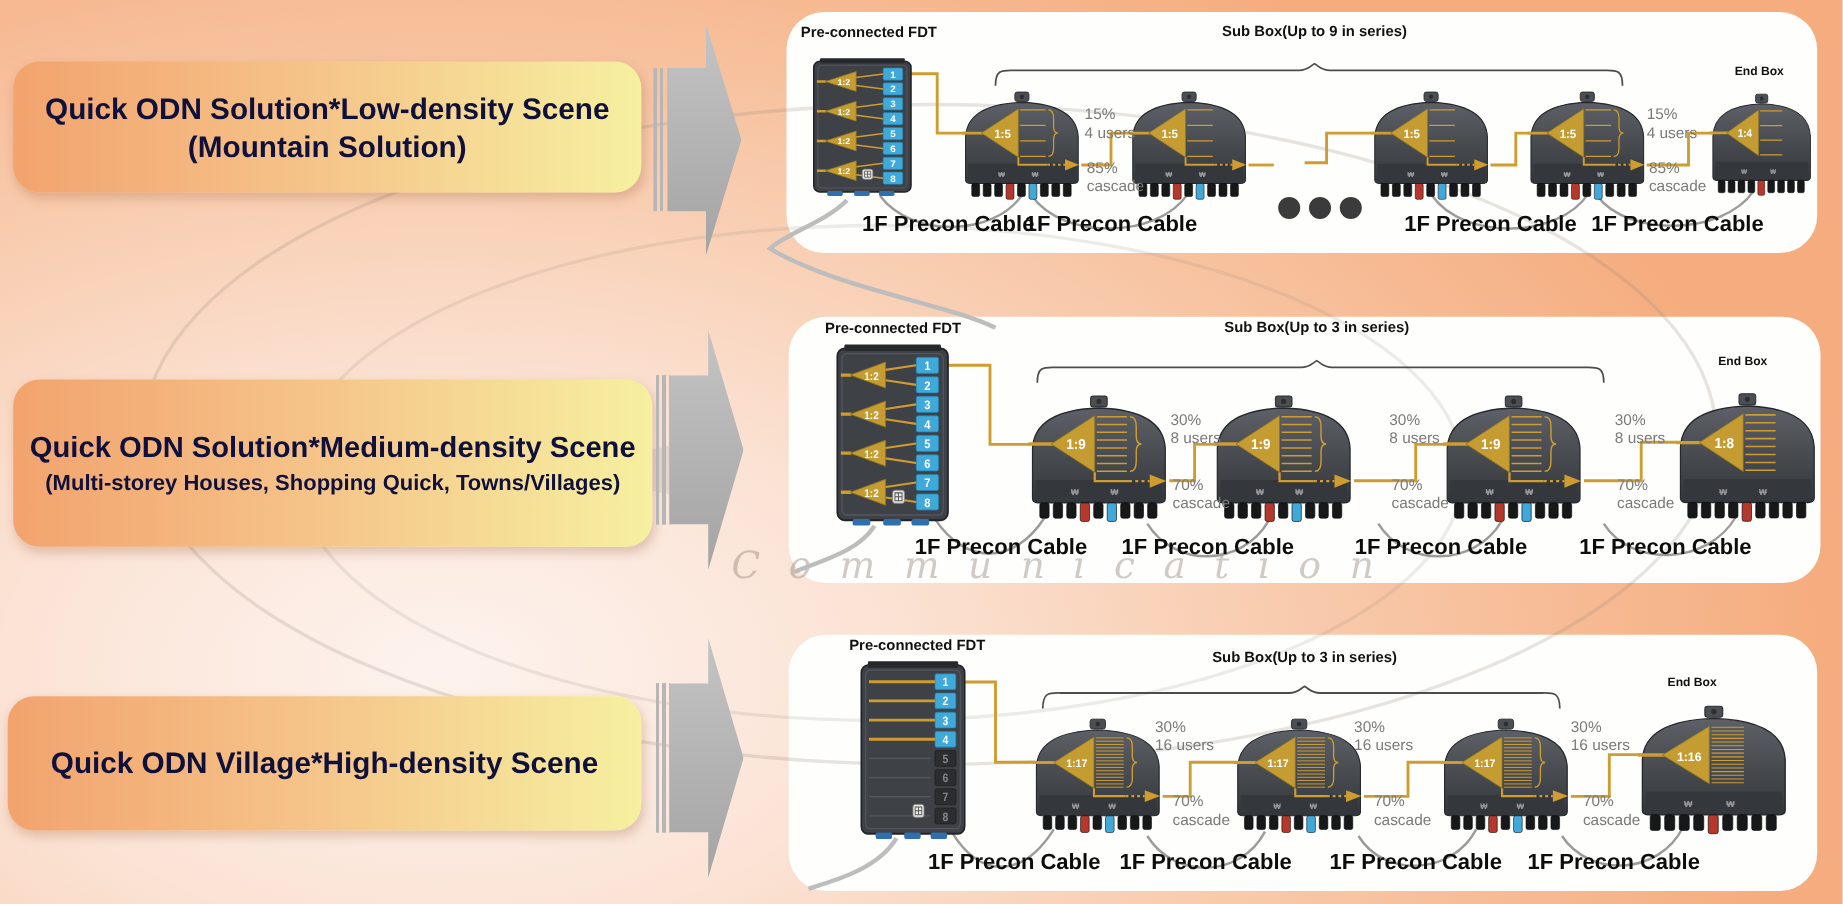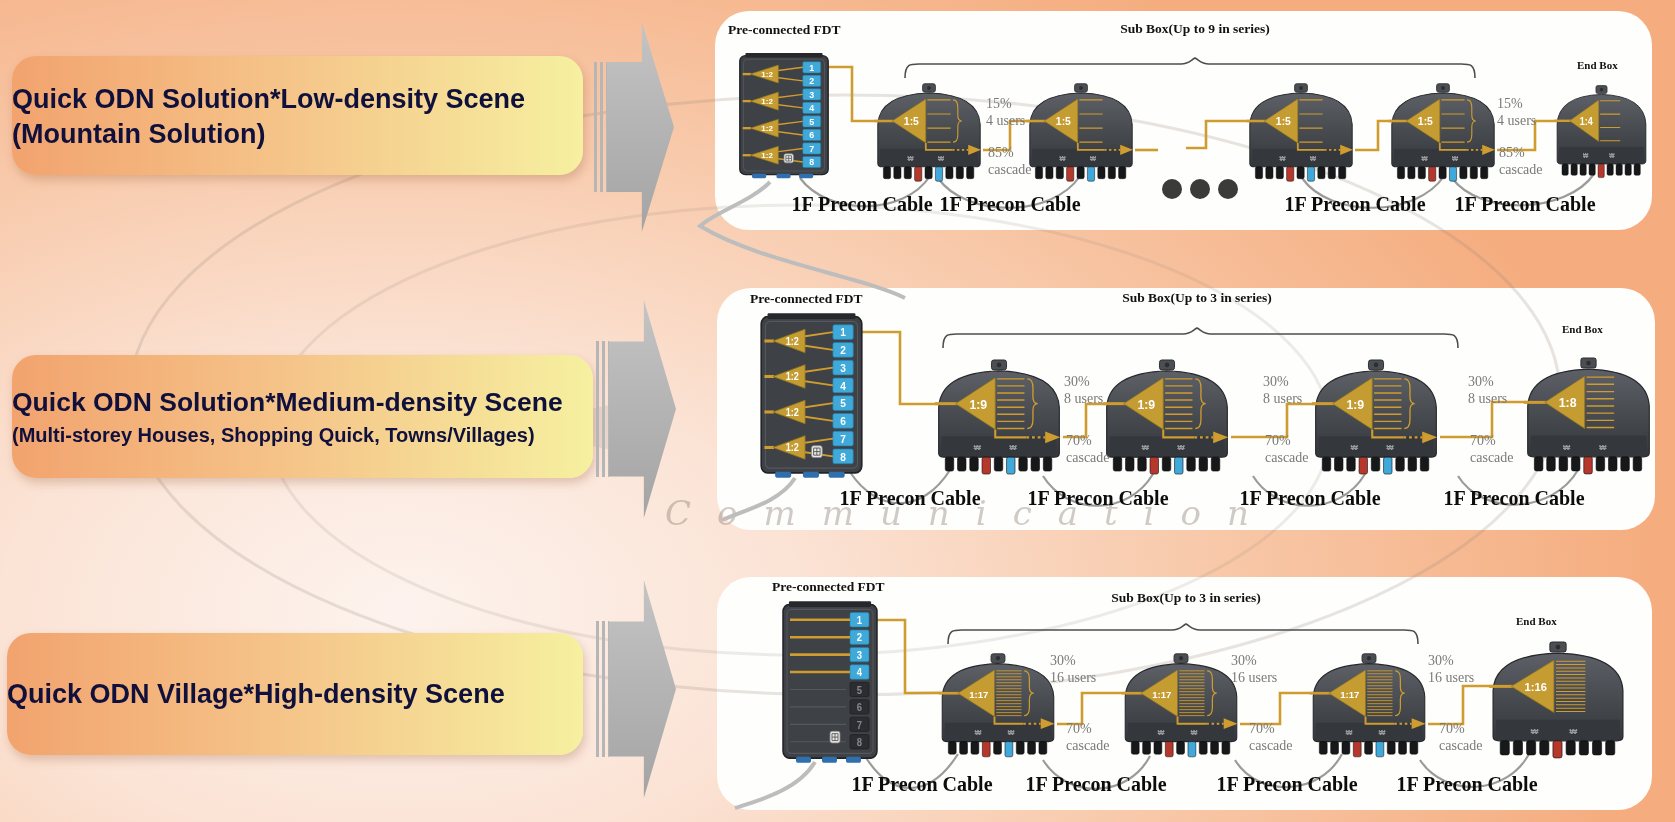--- a/index.html
+++ b/index.html
@@ -5,27 +5,27 @@
   html,body{margin:0;padding:0;}
   body{width:1675px;height:822px;position:relative;overflow:hidden;
        font-family:"Liberation Sans",sans-serif;
        background:radial-gradient(ellipse 1250px 760px at 24% 74%,
          #fdf3ee 0%, #fbe3d5 32%, #f8cbad 62%, #f5ad7f 100%);}
   .layer{position:absolute;left:0;top:0;width:1675px;height:822px;pointer-events:none;}
   #watermark{z-index:2;}
   #overlay{z-index:3;}
   .panel{position:absolute;background:#fefefc;border-radius:34px;z-index:1;}
   .dev{position:absolute;z-index:4;}
-  .lbl{position:absolute;z-index:5;white-space:nowrap;font-family:Liberation Serif, serif;}
+  .lbl{position:absolute;z-index:5;white-space:nowrap;}
   .hdr{font-weight:700;font-size:13.5px;color:#111;}
   .ebx{font-weight:700;font-size:11px;color:#111;}
   .cbl{font-weight:700;font-size:20px;color:#0c0c0c;transform:translateX(-50%);}
   .tap{font-size:14px;line-height:17px;color:#7a7a7a;}
   .scene-label{position:absolute;z-index:6;display:flex;flex-direction:column;
-       align-items:flex-start;justify-content:center;border-radius:24px;
+       align-items:center;justify-content:center;border-radius:24px;
        background:linear-gradient(90deg,#f2a36e 0%,#f5c489 48%,#f6f0a0 100%);
        box-shadow:2px 5px 10px rgba(150,90,50,.28);color:#10103c;text-align:center;}
   .t1{font-weight:700;font-size:27px;line-height:36px;white-space:nowrap;}
   .t2{font-weight:700;font-size:27px;line-height:34px;white-space:nowrap;}
   .scene-label.mid .t1{font-size:26.5px;}
   .scene-label.mid .t2{font-size:20px;line-height:30px;}
   .big-arrow{position:absolute;z-index:6;}
   .big-arrow .stripes{position:absolute;left:0;top:19%;bottom:19%;width:13px;
        background:repeating-linear-gradient(90deg,#b6b6b6 0 3px,transparent 3px 6px);}
   .big-arrow .head{position:absolute;left:13px;right:0;top:0;bottom:0;
@@ -119,21 +119,21 @@
 
 <div class="scene-label" style="left:12px;top:56px;width:571px;height:119px">
   <div class="t1">Quick ODN Solution*Low-density Scene</div>
   <div class="t2">(Mountain Solution)</div>
 </div>
 <div class="big-arrow" style="left:594px;top:22px;width:80px;height:210px">
   <div class="stripes"></div>
   <div class="head"></div>
 </div>
 
-<div class="scene-label mid" style="left:12px;top:355px;width:581px;height:123px">
+<div class="scene-label mid" style="left:12px;top:345px;width:581px;height:152px">
   <div class="t1">Quick ODN Solution*Medium-density Scene</div>
   <div class="t2">(Multi-storey Houses, Shopping Quick, Towns/Villages)</div>
 </div>
 <div class="big-arrow" style="left:596px;top:300px;width:80px;height:218px">
   <div class="stripes"></div>
   <div class="head"></div>
 </div>
 
 <div class="scene-label" style="left:7px;top:633px;width:576px;height:122px">
   <div class="t1">Quick ODN Village*High-density Scene</div>

